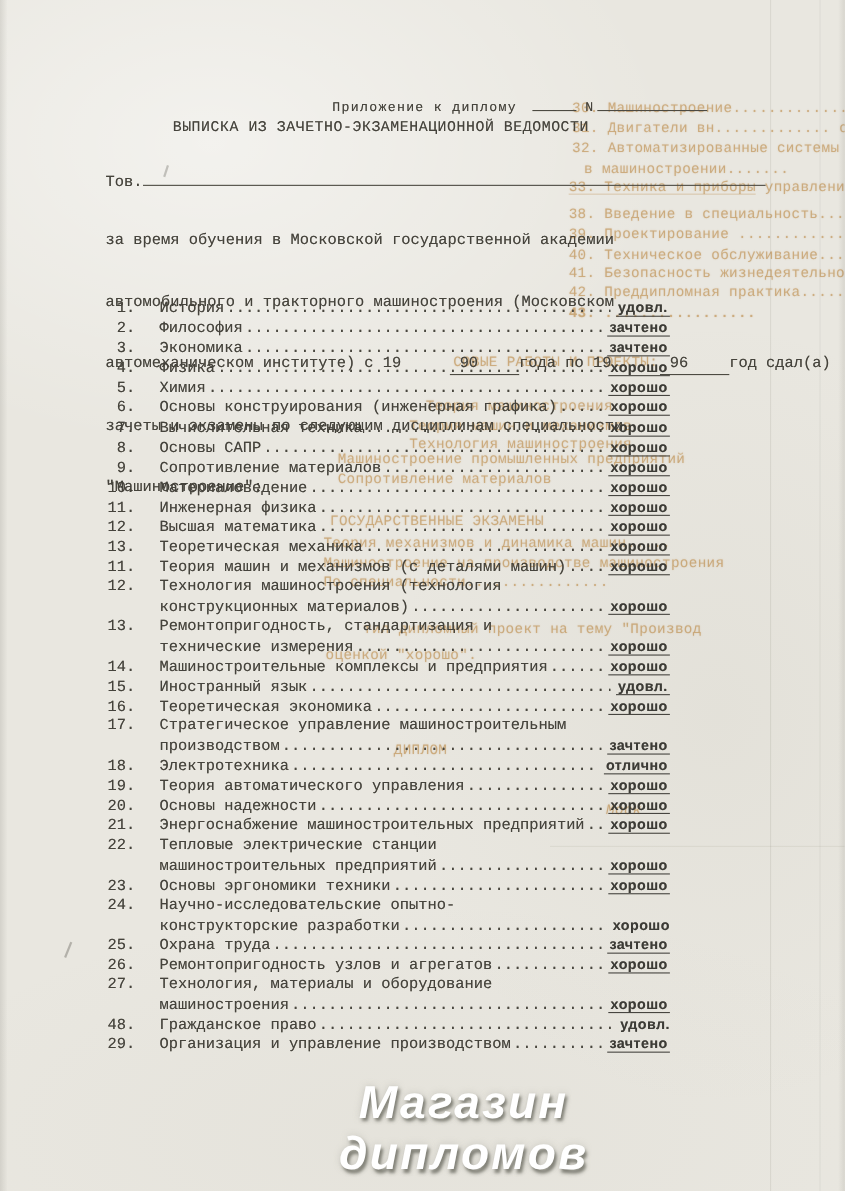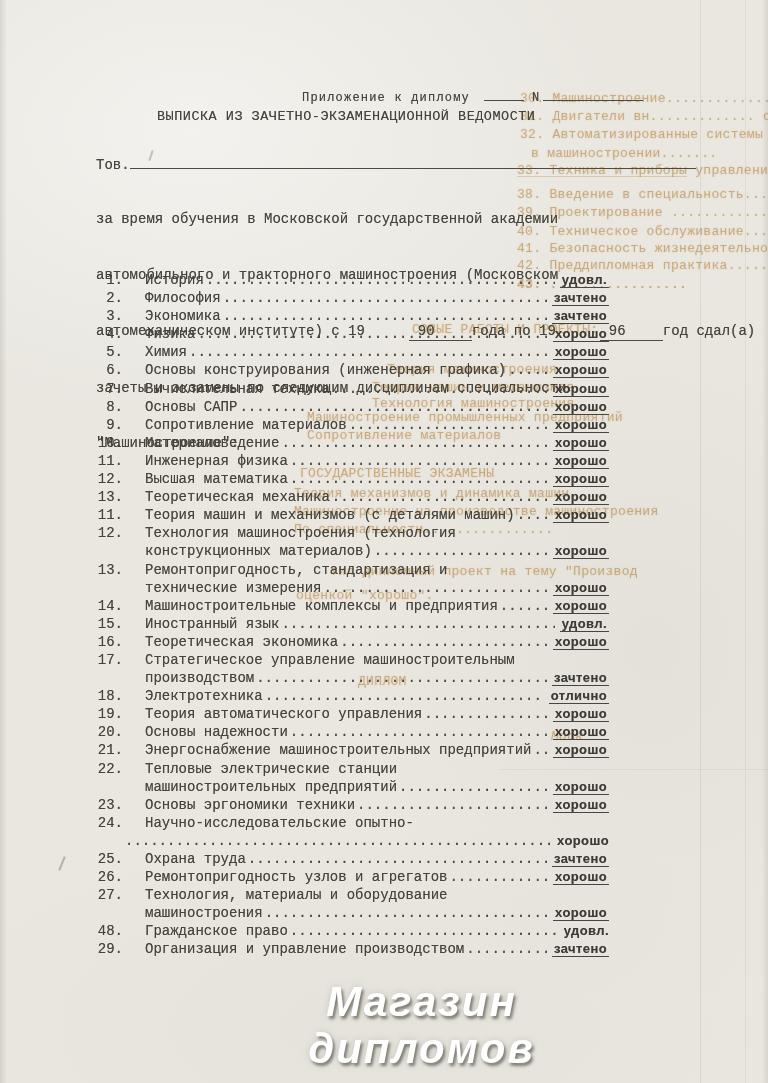--- a/index.html
+++ b/index.html
@@ -141,21 +141,21 @@
       <div class="srow"><span class="num">17.</span><span class="txt">Стратегическое управление машиностроительным</span></div>
       <div class="srow"><span class="num"></span><span class="txt">производством</span><span class="leader"></span><span class="grade ul">зачтено</span></div>
       <div class="srow"><span class="num">18.</span><span class="txt">Электротехника</span><span class="leader"></span><span class="grade ul">отлично</span></div>
       <div class="srow"><span class="num">19.</span><span class="txt">Теория автоматического управления</span><span class="leader"></span><span class="grade ul">хорошо</span></div>
       <div class="srow"><span class="num">20.</span><span class="txt">Основы надежности</span><span class="leader"></span><span class="grade ul">хорошо</span></div>
       <div class="srow"><span class="num">21.</span><span class="txt">Энергоснабжение машиностроительных предприятий</span><span class="leader"></span><span class="grade ul">хорошо</span></div>
       <div class="srow"><span class="num">22.</span><span class="txt">Тепловые электрические станции</span></div>
       <div class="srow"><span class="num"></span><span class="txt">машиностроительных предприятий</span><span class="leader"></span><span class="grade ul">хорошо</span></div>
       <div class="srow"><span class="num">23.</span><span class="txt">Основы эргономики техники</span><span class="leader"></span><span class="grade ul">хорошо</span></div>
       <div class="srow"><span class="num">24.</span><span class="txt">Научно-исследовательские опытно-</span></div>
-      <div class="srow"><span class="num"></span><span class="leader"></span><span class="grade">хорошо</span></div>
+      <div class="srow"><span class="num"></span><span class="txt">конструкторские разработки</span><span class="leader"></span><span class="grade">хорошо</span></div>
       <div class="srow"><span class="num">25.</span><span class="txt">Охрана труда</span><span class="leader"></span><span class="grade ul">зачтено</span></div>
       <div class="srow"><span class="num">26.</span><span class="txt">Ремонтопригодность узлов и агрегатов</span><span class="leader"></span><span class="grade ul">хорошо</span></div>
       <div class="srow"><span class="num">27.</span><span class="txt">Технология, материалы и оборудование</span></div>
       <div class="srow"><span class="num"></span><span class="txt">машиностроения</span><span class="leader"></span><span class="grade ul">хорошо</span></div>
       <div class="srow"><span class="num">48.</span><span class="txt">Гражданское право</span><span class="leader"></span><span class="grade">удовл.</span></div>
       <div class="srow"><span class="num">29.</span><span class="txt">Организация и управление производством</span><span class="leader"></span><span class="grade ul">зачтено</span></div>
     </div>
 
   <div class="watermark">
     <div>Магазин</div>

